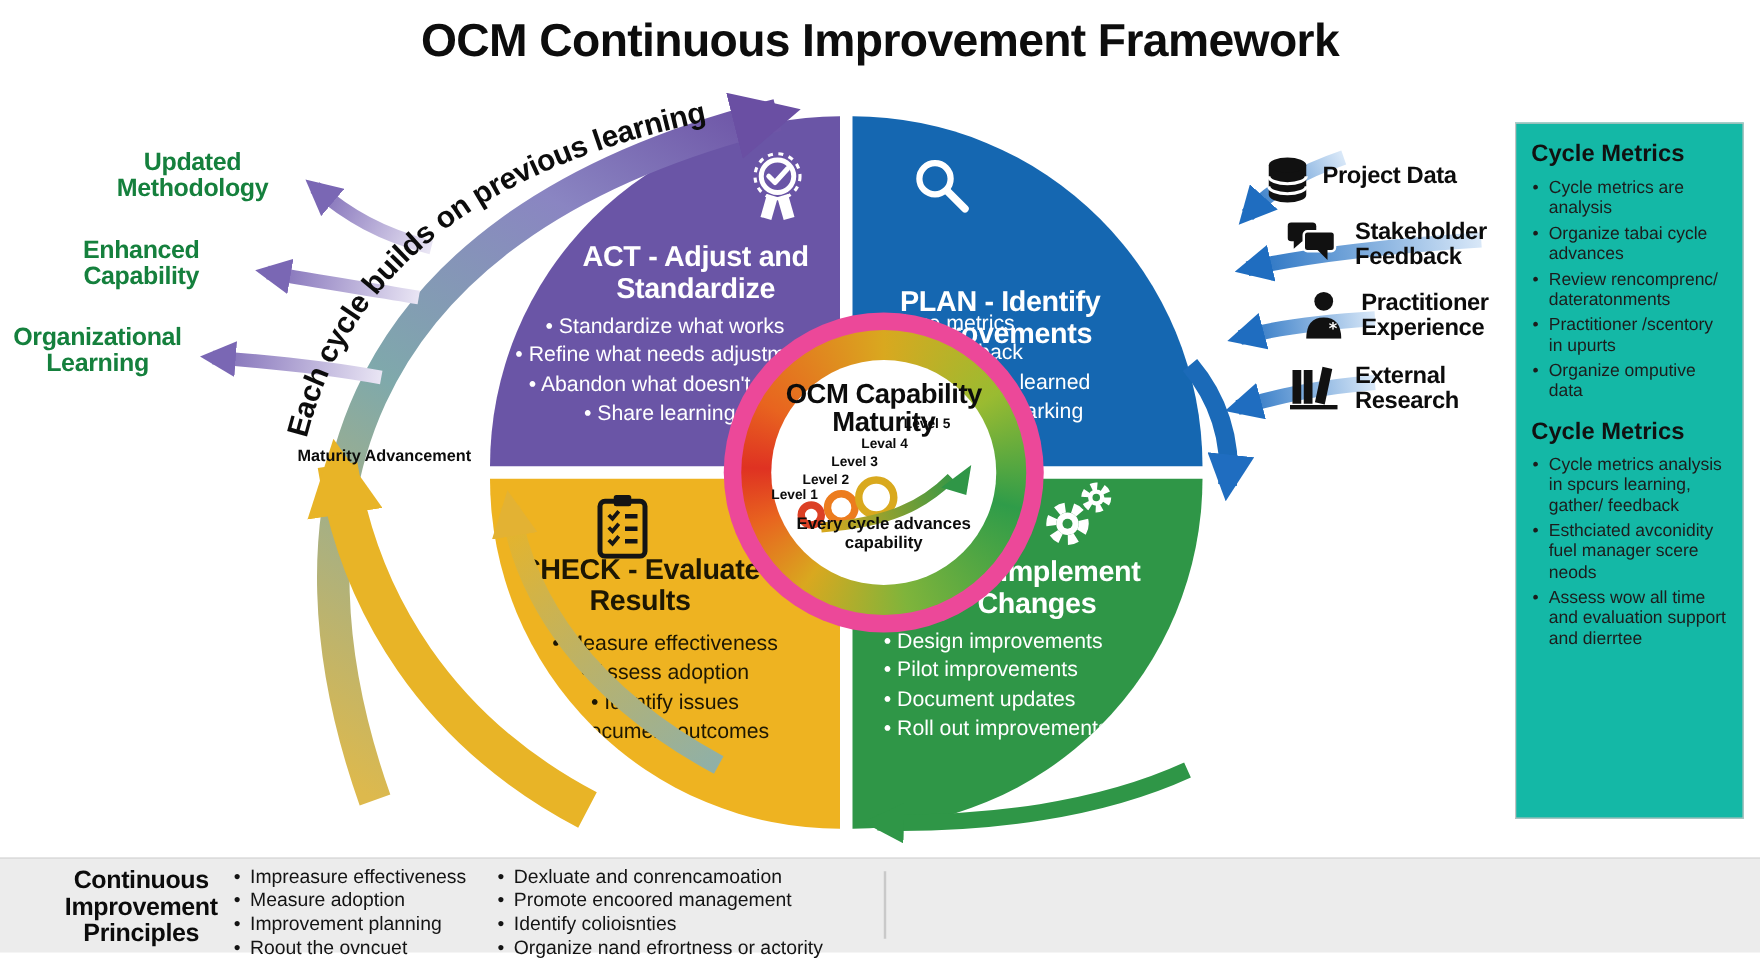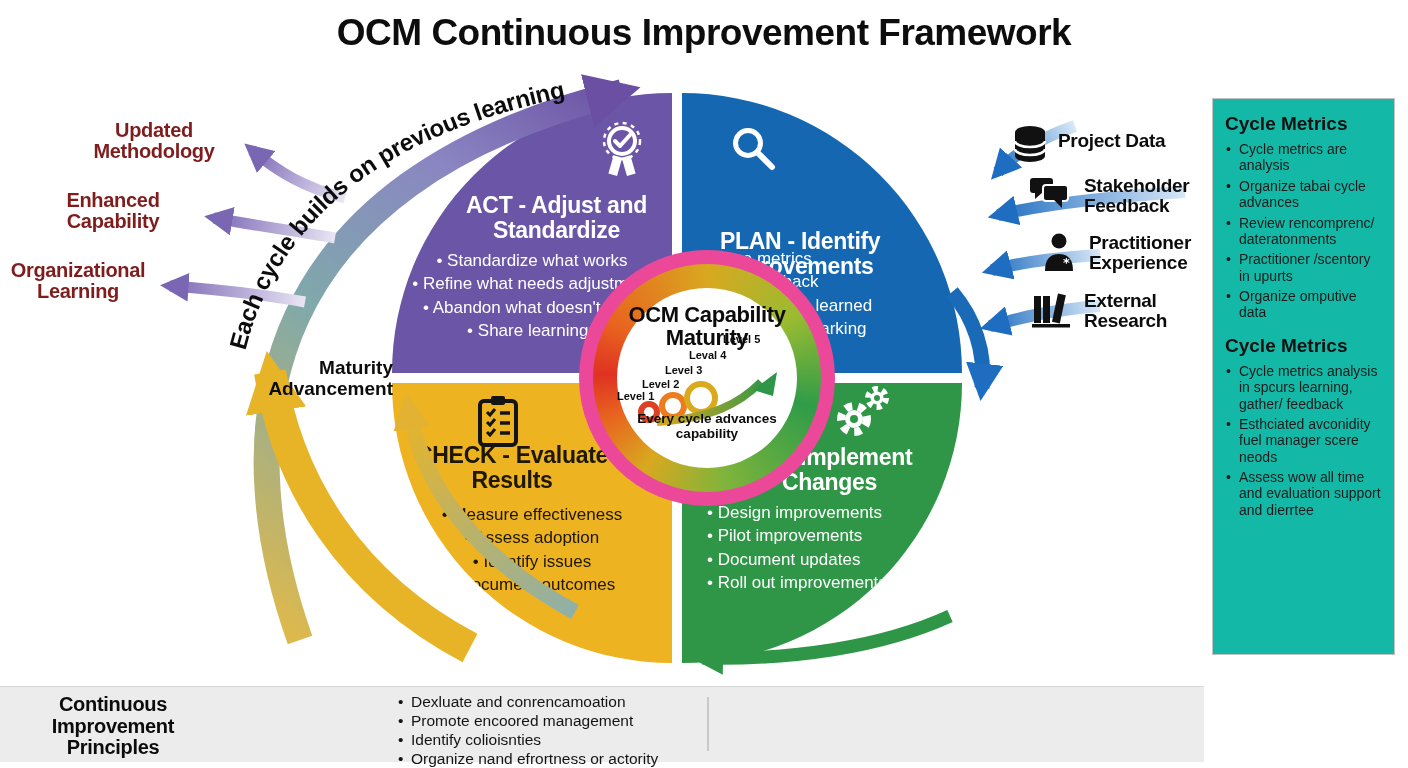--- a/index.html
+++ b/index.html
@@ -35,36 +35,36 @@
   .center-inner{position:relative;width:180px;height:180px;border-radius:50%;background:#fff;text-align:center;}
   .center-title{position:absolute;left:10px;right:10px;top:16px;font-size:22px;font-weight:bold;
                 line-height:1.03;letter-spacing:-0.4px;color:#0c0c0c;}
   .lvl{position:absolute;font-size:11px;font-weight:bold;color:#0c0c0c;white-space:nowrap;z-index:3;}
   .center-caption{position:absolute;left:8px;right:8px;top:124px;font-size:13.5px;font-weight:bold;
                   line-height:1.08;color:#0c0c0c;z-index:3;}
   .spiral{position:absolute;left:10px;top:84px;z-index:2;}
 
   
   .out-label{font-size:20px;font-weight:bold;line-height:1.07;text-align:center;
-             letter-spacing:-0.3px;color:#7f1d1d;z-index:6;}
-  .maturity-label{left:238px;top:358px;width:155px;font-size:19px;font-weight:bold;line-height:1.1;
-                  text-align:right;color:#0c0c0c;z-index:6;}
+             letter-spacing:-0.3px;color:#15803d;z-index:6;}
+  .maturity-label{left:238px;top:358px;width:155px;font-size:13px;font-weight:bold;line-height:1.1;
+                  text-align:left;color:#0c0c0c;z-index:6;}
   .input-item{z-index:6;}
   .input-label{font-size:19px;font-weight:bold;line-height:1.06;letter-spacing:-0.3px;color:#0c0c0c;}
 
   
   .metrics-panel{left:1212px;top:98px;width:183px;height:557px;background:#14b8a6;
                  border:1px solid #c3c3c3;box-sizing:border-box;padding:10px 10px 0 12px;z-index:6;}
   .mp-title{font-size:19px;font-weight:bold;color:#111;margin:4px 0 6px 0;}
   .mp-list{margin:0 0 14px 0;padding:0;list-style:none;font-size:14px;line-height:1.17;color:#1c1c1c;}
   .mp-list li{position:relative;padding-left:14px;margin-bottom:4px;}
   .mp-list li::before{content:"•";position:absolute;left:1px;}
 
   
-  .bottom-band{left:0;top:686px;width:1204px;height:75px;background:#ececec;
+  .bottom-band{left:0;top:686px;width:1408px;height:75px;background:#ececec;
                border-top:1px solid #d6d6d6;z-index:6;}
   .bb-title{position:absolute;left:28px;top:7px;width:170px;text-align:center;font-size:20px;
             font-weight:bold;line-height:1.08;letter-spacing:-0.3px;color:#0c0c0c;}
   .bb-list{position:absolute;margin:0;padding:0;list-style:none;font-size:15.5px;line-height:1.17;color:#141414;}
   .bb-list li{position:relative;padding-left:15px;margin-bottom:1px;}
   .bb-list li::before{content:"•";position:absolute;left:2px;}
   .bb-col1{left:185px;top:6px;width:210px;}
   .bb-col2{left:396px;top:6px;width:330px;}
   .bb-divider{position:absolute;left:707px;top:10px;width:2px;height:54px;background:#c9c9c9;}
   .cta{position:absolute;left:812px;top:5px;width:570px;}
@@ -319,20 +319,26 @@
     <div class="mp-title">Cycle Metrics</div>
     <ul class="mp-list">
       <li>Cycle metrics analysis in spcurs learning, gather/ feedback</li>
       <li>Esthciated avconidity fuel manager scere neods</li>
       <li>Assess wow all time and evaluation support and dierrtee</li>
     </ul>
   </div>
 
   <div class="abs bottom-band">
     <div class="bb-title">Continuous Improvement Principles</div>
+    <ul class="bb-list bb-col1">
+      <li>Impreasure effectiveness</li>
+      <li>Measure adoption</li>
+      <li>Improvement planning</li>
+      <li>Roout the ovncuet</li>
+    </ul>
     <ul class="bb-list bb-col2">
       <li>Dexluate and conrencamoation</li>
       <li>Promote encoored management</li>
       <li>Identify colioisnties</li>
       <li>Organize nand efrortness or actority</li>
     </ul>
     <div class="bb-divider"></div>
     <div class="cta">
     </div>
   </div>

